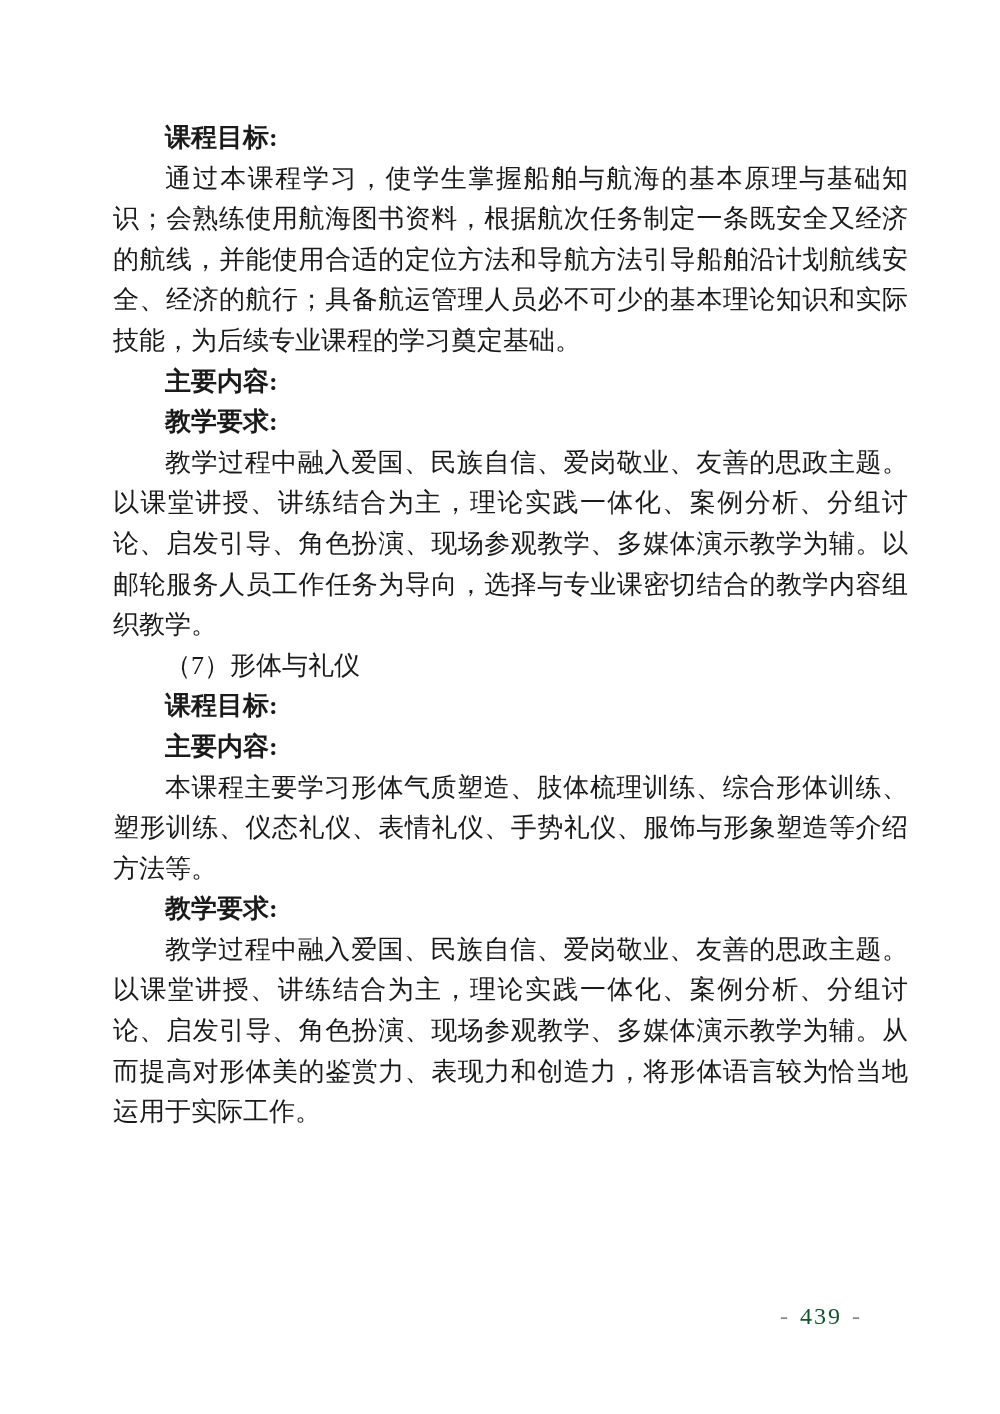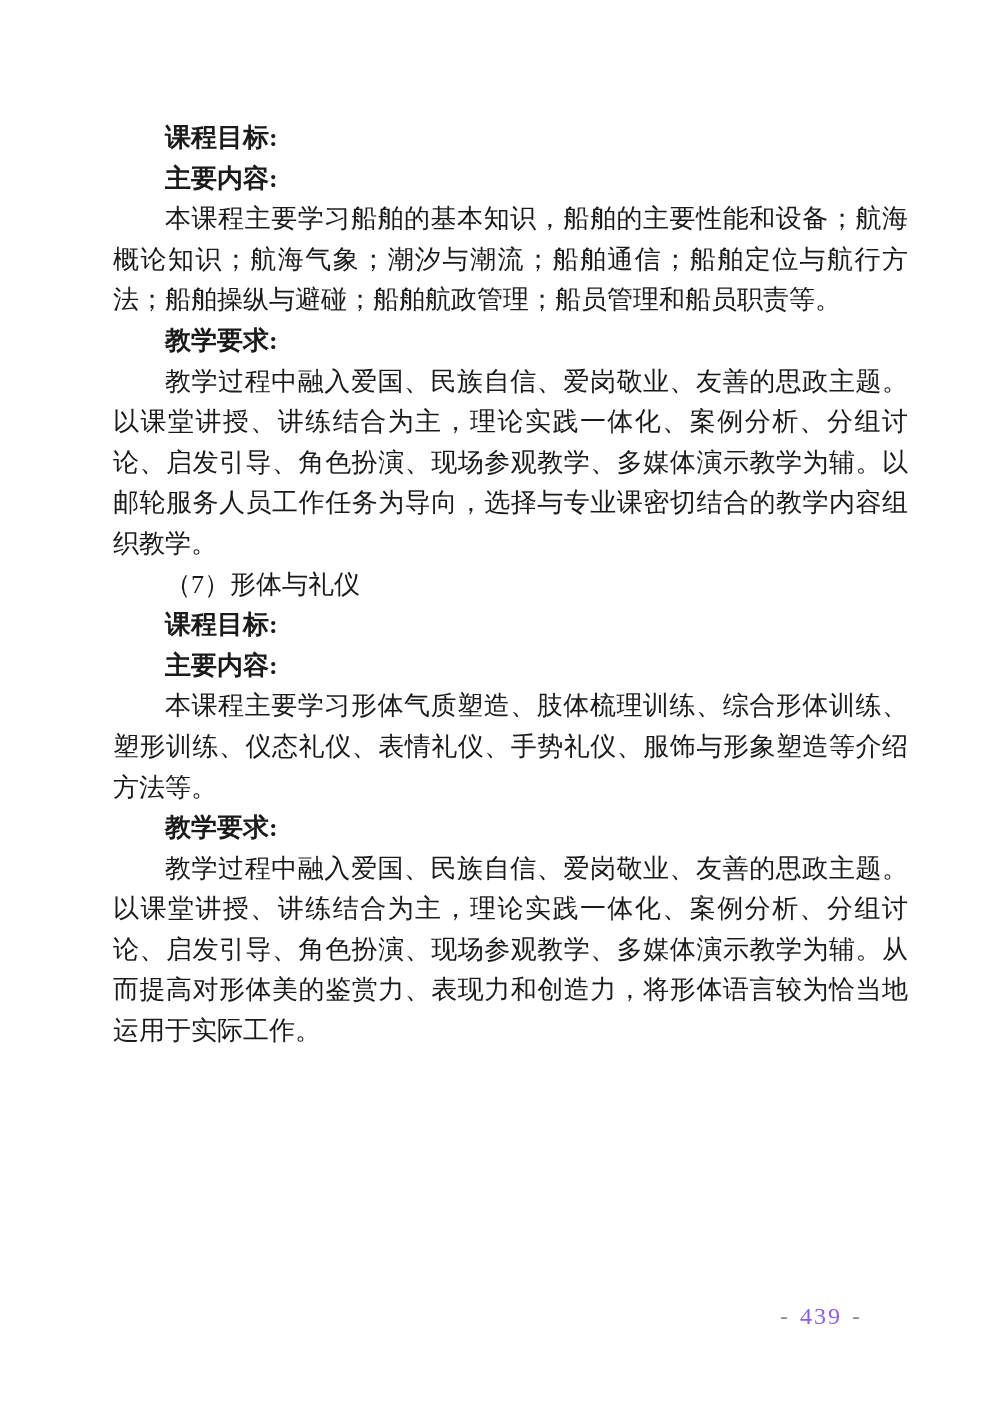--- a/index.html
+++ b/index.html
@@ -42,36 +42,36 @@
   }
   .pagenum {
     position: absolute;
     top: 1303px;
     right: 138px;
     font-size: 24px;
     letter-spacing: 2px;
     white-space: nowrap;
   }
   .pagenum .num {
-    color: #8b5cf6;
+    color: #14532d;
     padding: 0 10px;
   }
   .pagenum .dash {
     color: #8c8c8c;
   }
 </style>
 </head>
 <body>
 
 <div class="page">
 
   <div class="doc">
     <h3 class="heading">课程目标:</h3>
+    <p class="para">通过本课程学习，使学生掌握船舶与航海的基本原理与基础知识；会熟练使用航海图书资料，根据航次任务制定一条既安全又经济的航线，并能使用合适的定位方法和导航方法引导船舶沿计划航线安全、经济的航行；具备航运管理人员必不可少的基本理论知识和实际技能，为后续专业课程的学习奠定基础。</p>
     <h3 class="heading">主要内容:</h3>
-    <p class="para">本课程主要学习船舶的基本知识，船舶的主要性能和设备；航海概论知识；航海气象；潮汐与潮流；船舶通信；船舶定位与航行方法；船舶操纵与避碰；船舶航政管理；船员管理和船员职责等。</p>
     <h3 class="heading">教学要求:</h3>
     <p class="para">教学过程中融入爱国、民族自信、爱岗敬业、友善的思政主题。以课堂讲授、讲练结合为主，理论实践一体化、案例分析、分组讨论、启发引导、角色扮演、现场参观教学、多媒体演示教学为辅。以邮轮服务人员工作任务为导向，选择与专业课密切结合的教学内容组织教学。</p>
     <p class="subheading">（7）形体与礼仪</p>
     <h3 class="heading">课程目标:</h3>
     <h3 class="heading">主要内容:</h3>
     <p class="para">本课程主要学习形体气质塑造、肢体梳理训练、综合形体训练、塑形训练、仪态礼仪、表情礼仪、手势礼仪、服饰与形象塑造等介绍方法等。</p>
     <h3 class="heading">教学要求:</h3>
     <p class="para">教学过程中融入爱国、民族自信、爱岗敬业、友善的思政主题。以课堂讲授、讲练结合为主，理论实践一体化、案例分析、分组讨论、启发引导、角色扮演、现场参观教学、多媒体演示教学为辅。从而提高对形体美的鉴赏力、表现力和创造力，将形体语言较为恰当地运用于实际工作。</p>
   </div>
 

